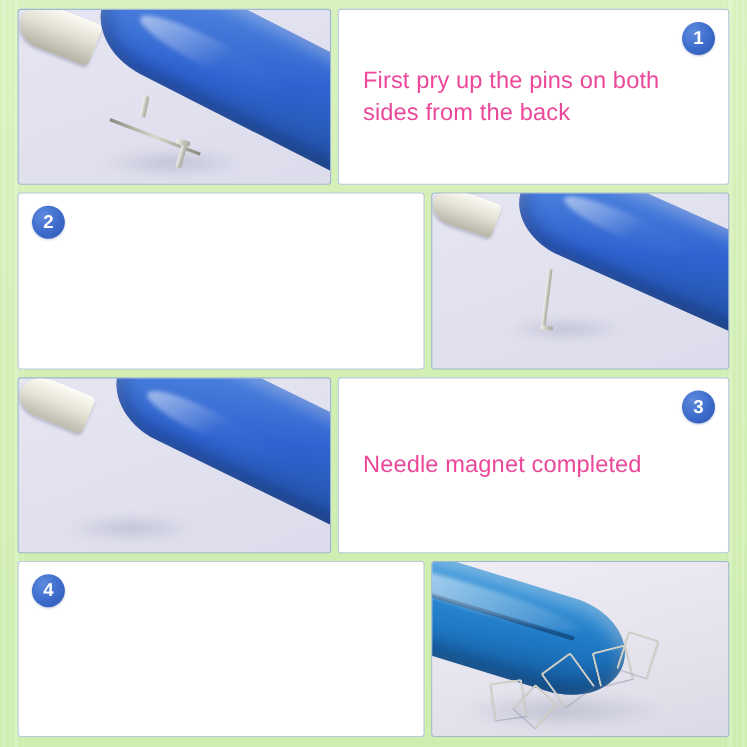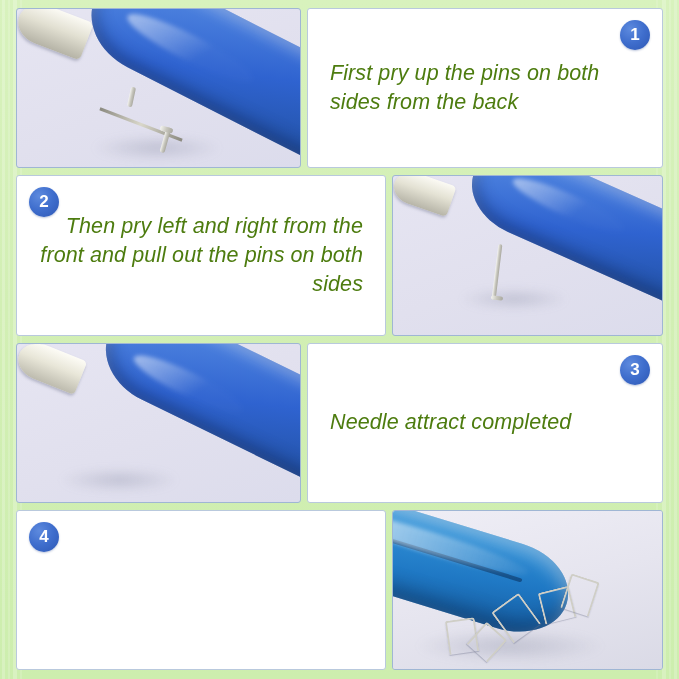--- a/index.html
+++ b/index.html
@@ -78,28 +78,27 @@
   }
 
   
   .col-photo-wide { flex: 0 0 285px; }
   .col-text-wide  { flex: 1 1 auto;  }
   .col-text-left  { flex: 0 0 370px; }
   .col-photo-right{ flex: 1 1 auto;  }
 
   
   .step-text {
-    color: #4d7c0f;
+    color: #ec4899;
     font-size: 21.5px;
     line-height: 1.36;
     padding: 0 22px;
     width: 100%;
     box-sizing: border-box;
     letter-spacing: 0.1px;
-    font-style: italic;
   }
   .align-left  { text-align: left; }
   .align-right { text-align: right; }
 
   
   .badge {
     position: absolute;
     width: 30px;
     height: 30px;
     border-radius: 50%;
@@ -298,21 +297,20 @@
       </div>
       <div class="card text col-text-wide">
         <div class="badge tr">1</div>
         <div class="step-text align-left">First pry up the pins on both sides from the back</div>
       </div>
     </div>
 
     <div class="panel-row">
       <div class="card text col-text-left">
         <div class="badge tl">2</div>
-        <div class="step-text align-right">Then pry left and right from the front and pull out the pins on both sides</div>
       </div>
       <div class="card photo col-photo-right">
         <div class="scene s2">
           <div class="shadow-soft sh1"></div>
           <div class="body-blue b1"></div>
           <div class="body-gloss g1"></div>
           <div class="jaw"></div>
           <div class="wire wire-v"></div>
           <div class="wire wire-h"></div>
         </div>
@@ -324,21 +322,21 @@
         <div class="scene s3">
           <div class="shadow-soft sh1"></div>
           <div class="loose-pin"></div>
           <div class="body-blue b1"></div>
           <div class="body-gloss g1"></div>
           <div class="jaw"></div>
         </div>
       </div>
       <div class="card text col-text-wide">
         <div class="badge tr">3</div>
-        <div class="step-text align-left">Needle attract completed</div>
+        <div class="step-text align-left">Needle magnet completed</div>
       </div>
     </div>
 
     <div class="panel-row">
       <div class="card text col-text-left">
         <div class="badge tl">4</div>
       </div>
       <div class="card photo col-photo-right">
         <div class="scene s4">
           <div class="shadow-soft sh1"></div>

